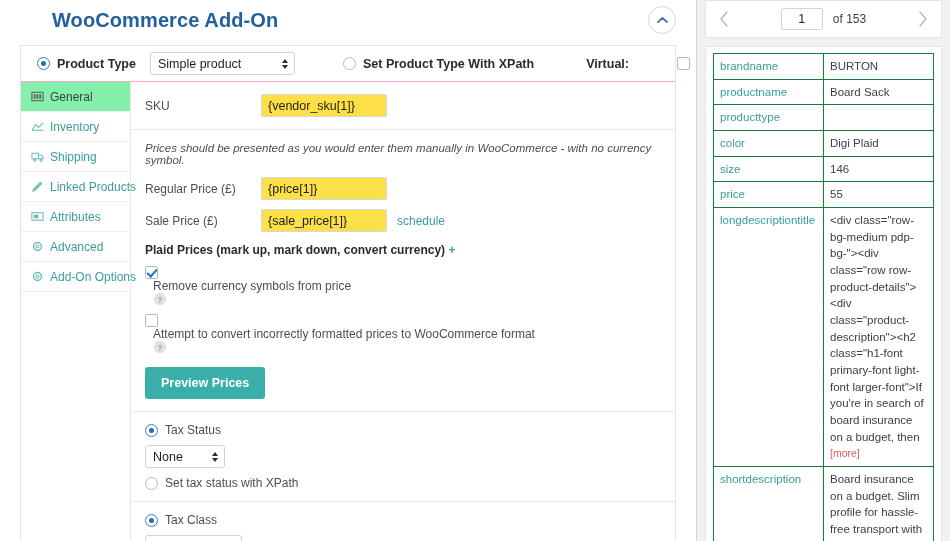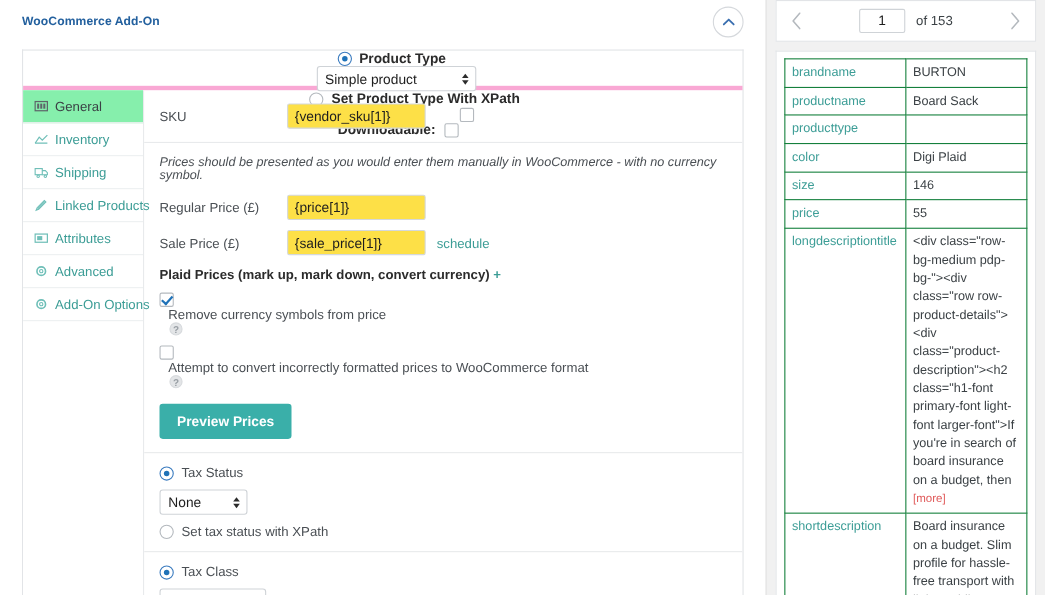--- a/index.html
+++ b/index.html
@@ -16,38 +16,39 @@
   .left-pane{
     width:697px;height:541px;background:#ffffff;
     box-sizing:border-box;position:relative;
     border-right:1px solid #d8d8d8;
   }
   .panel-header{
     height:40px;padding:0 20px;display:flex;align-items:center;
     justify-content:space-between;position:relative;
   }
   .panel-title{
-    color:#2b6cb0;font-size:11px;font-weight:600;letter-spacing:.1px;
+    color:#2b6cb0;font-size:20px;font-weight:600;letter-spacing:.1px;
     color:#23609e;
+    margin-left:32px;
   }
   .collapse-btn{
     width:26px;height:26px;border:1px solid #d5d8dc;border-radius:50%;
     display:flex;align-items:center;justify-content:center;background:#fff;
     cursor:pointer;
   }
   .collapse-btn svg{display:block;}
 
   .card{
     position:absolute;left:20px;top:45px;right:20px;bottom:0;
     border:1px solid #e2e4e7;border-bottom:none;background:#fff;
     box-sizing:border-box;
   }
   .card-top{
     display:flex;align-items:center;height:36px;
-    border-bottom:4px solid #f9a8d4;padding:0 0 0 10px;box-sizing:border-box;flex-direction:column;
+    border-bottom:1px solid #f9a8d4;padding:0 0 0 10px;box-sizing:border-box;
   }
   .ctl{display:flex;align-items:center;}
   .radio{
     width:13px;height:13px;border-radius:50%;border:1px solid #b4b9be;
     background:#fff;box-sizing:border-box;display:inline-block;
     position:relative;flex:none;cursor:pointer;
   }
   .radio.on{border-color:#3a7bbf;}
   .radio.on:after{
     content:"";position:absolute;left:3px;top:3px;width:5px;height:5px;

